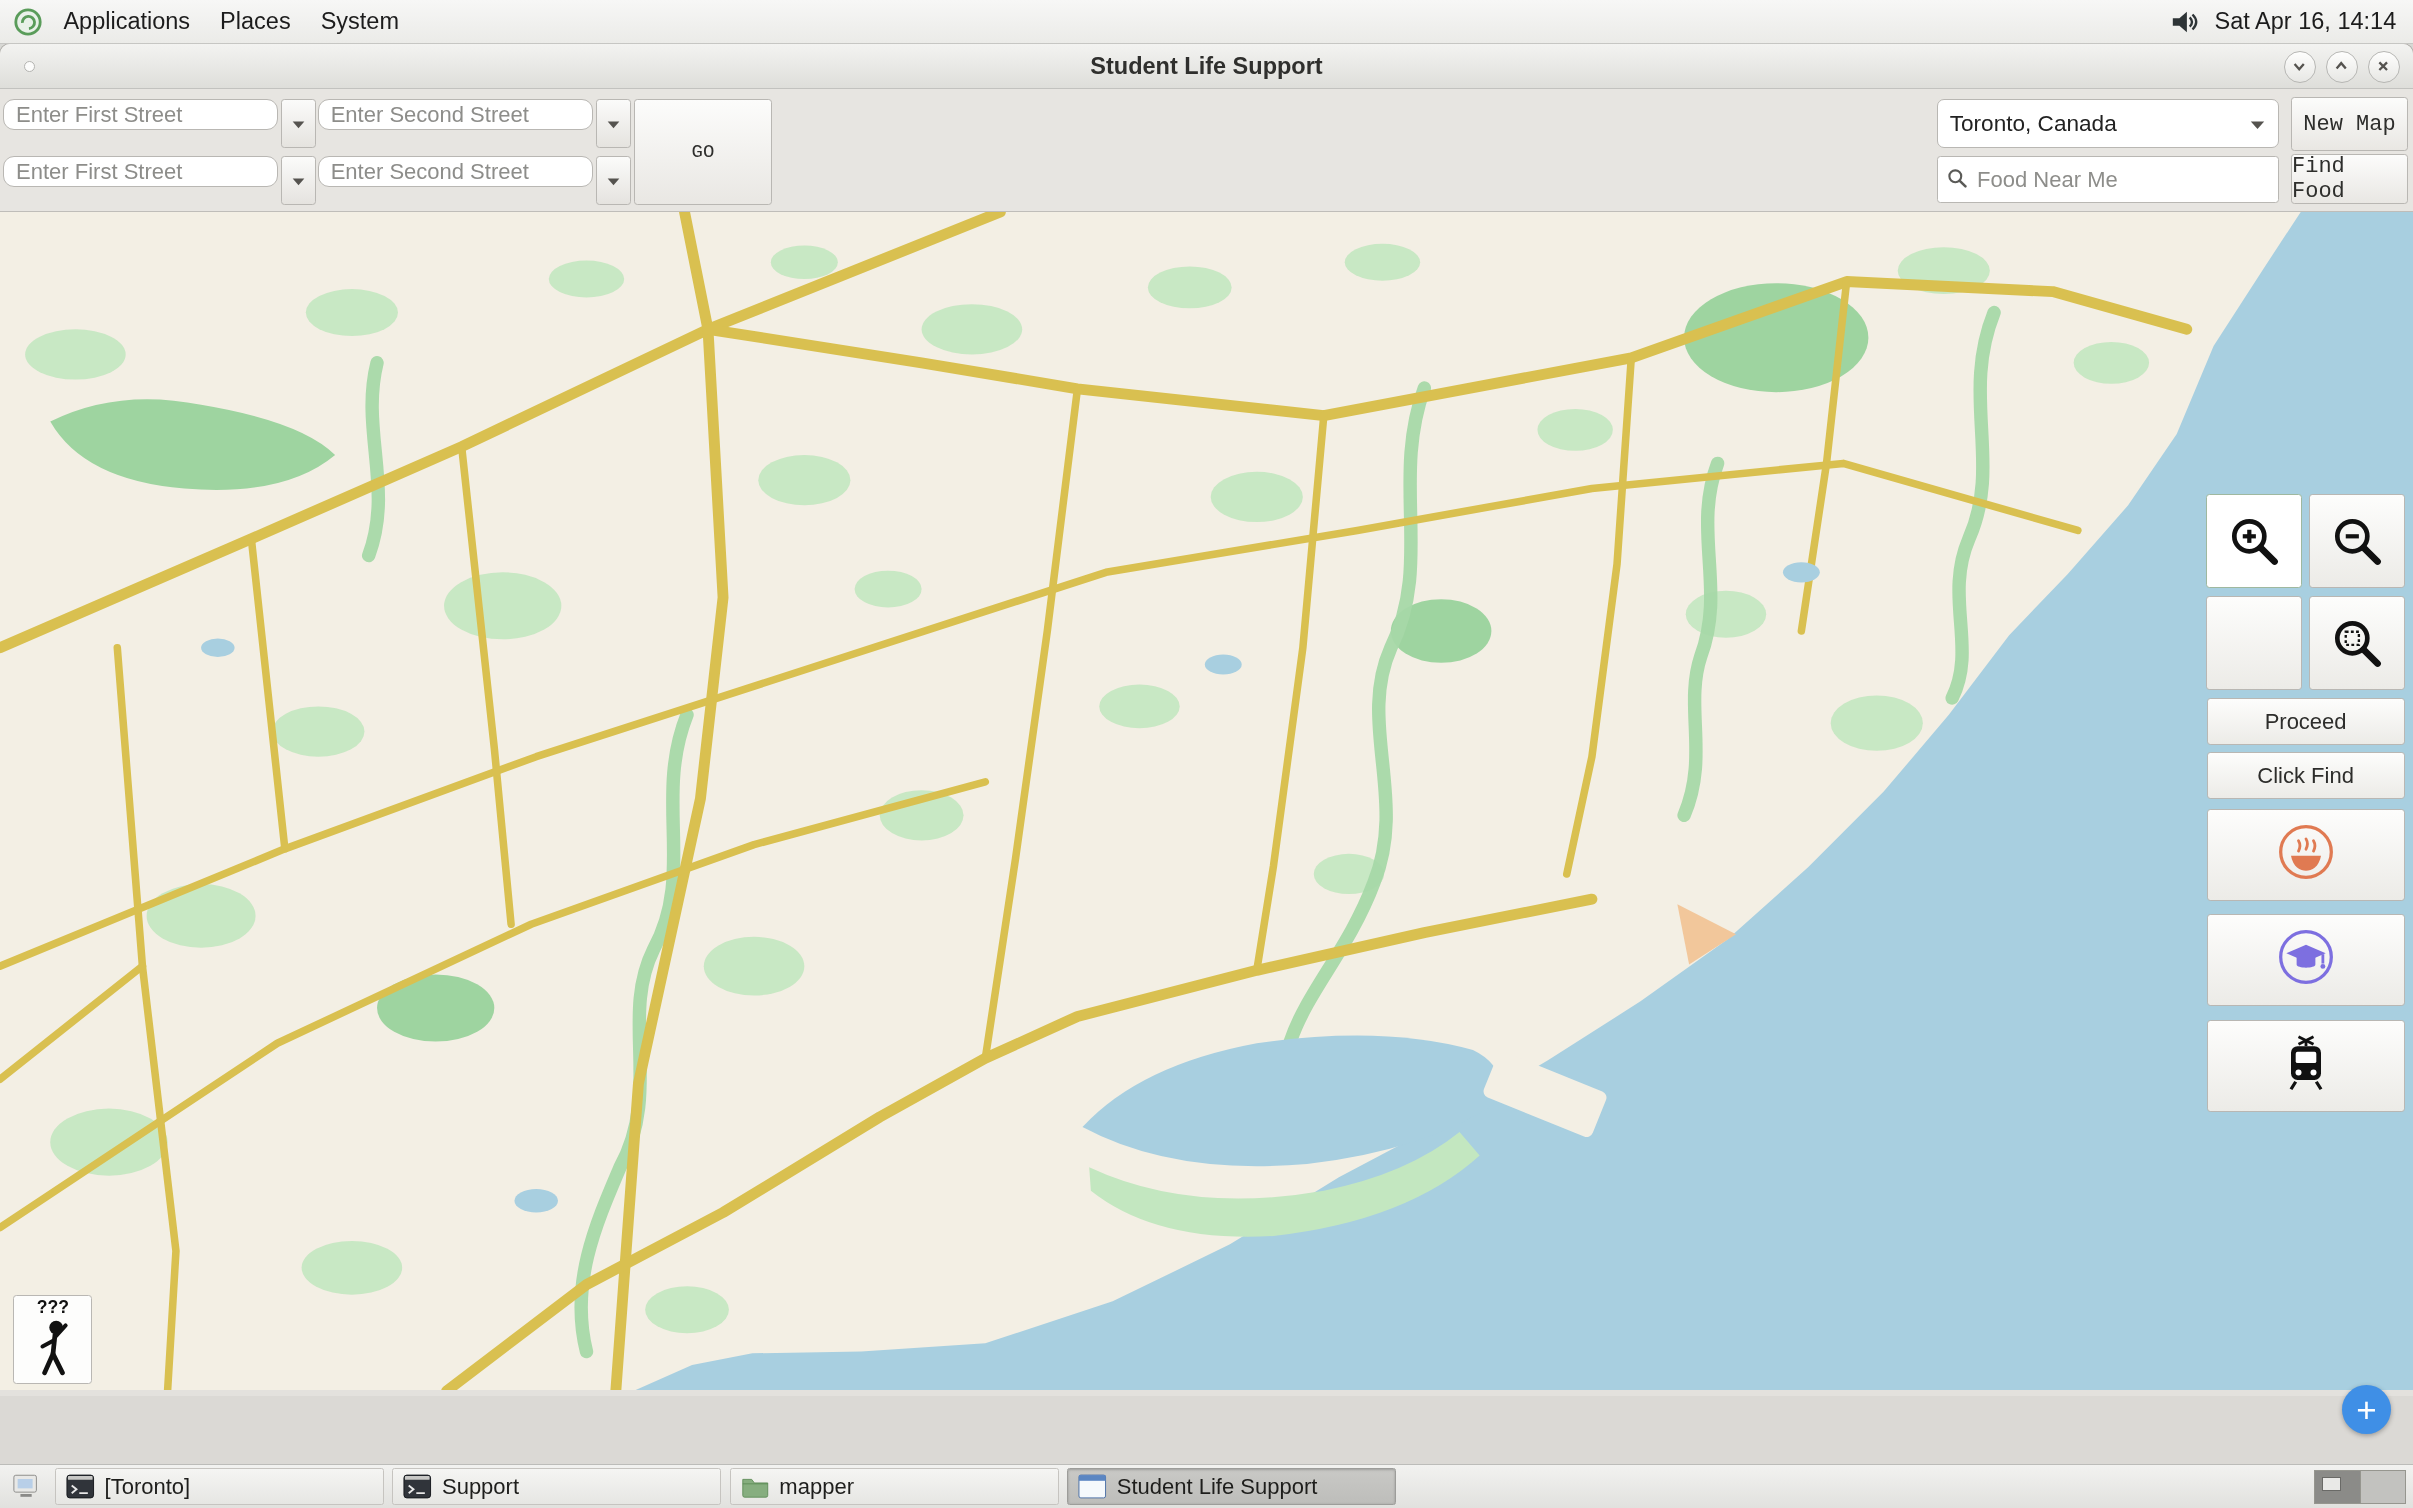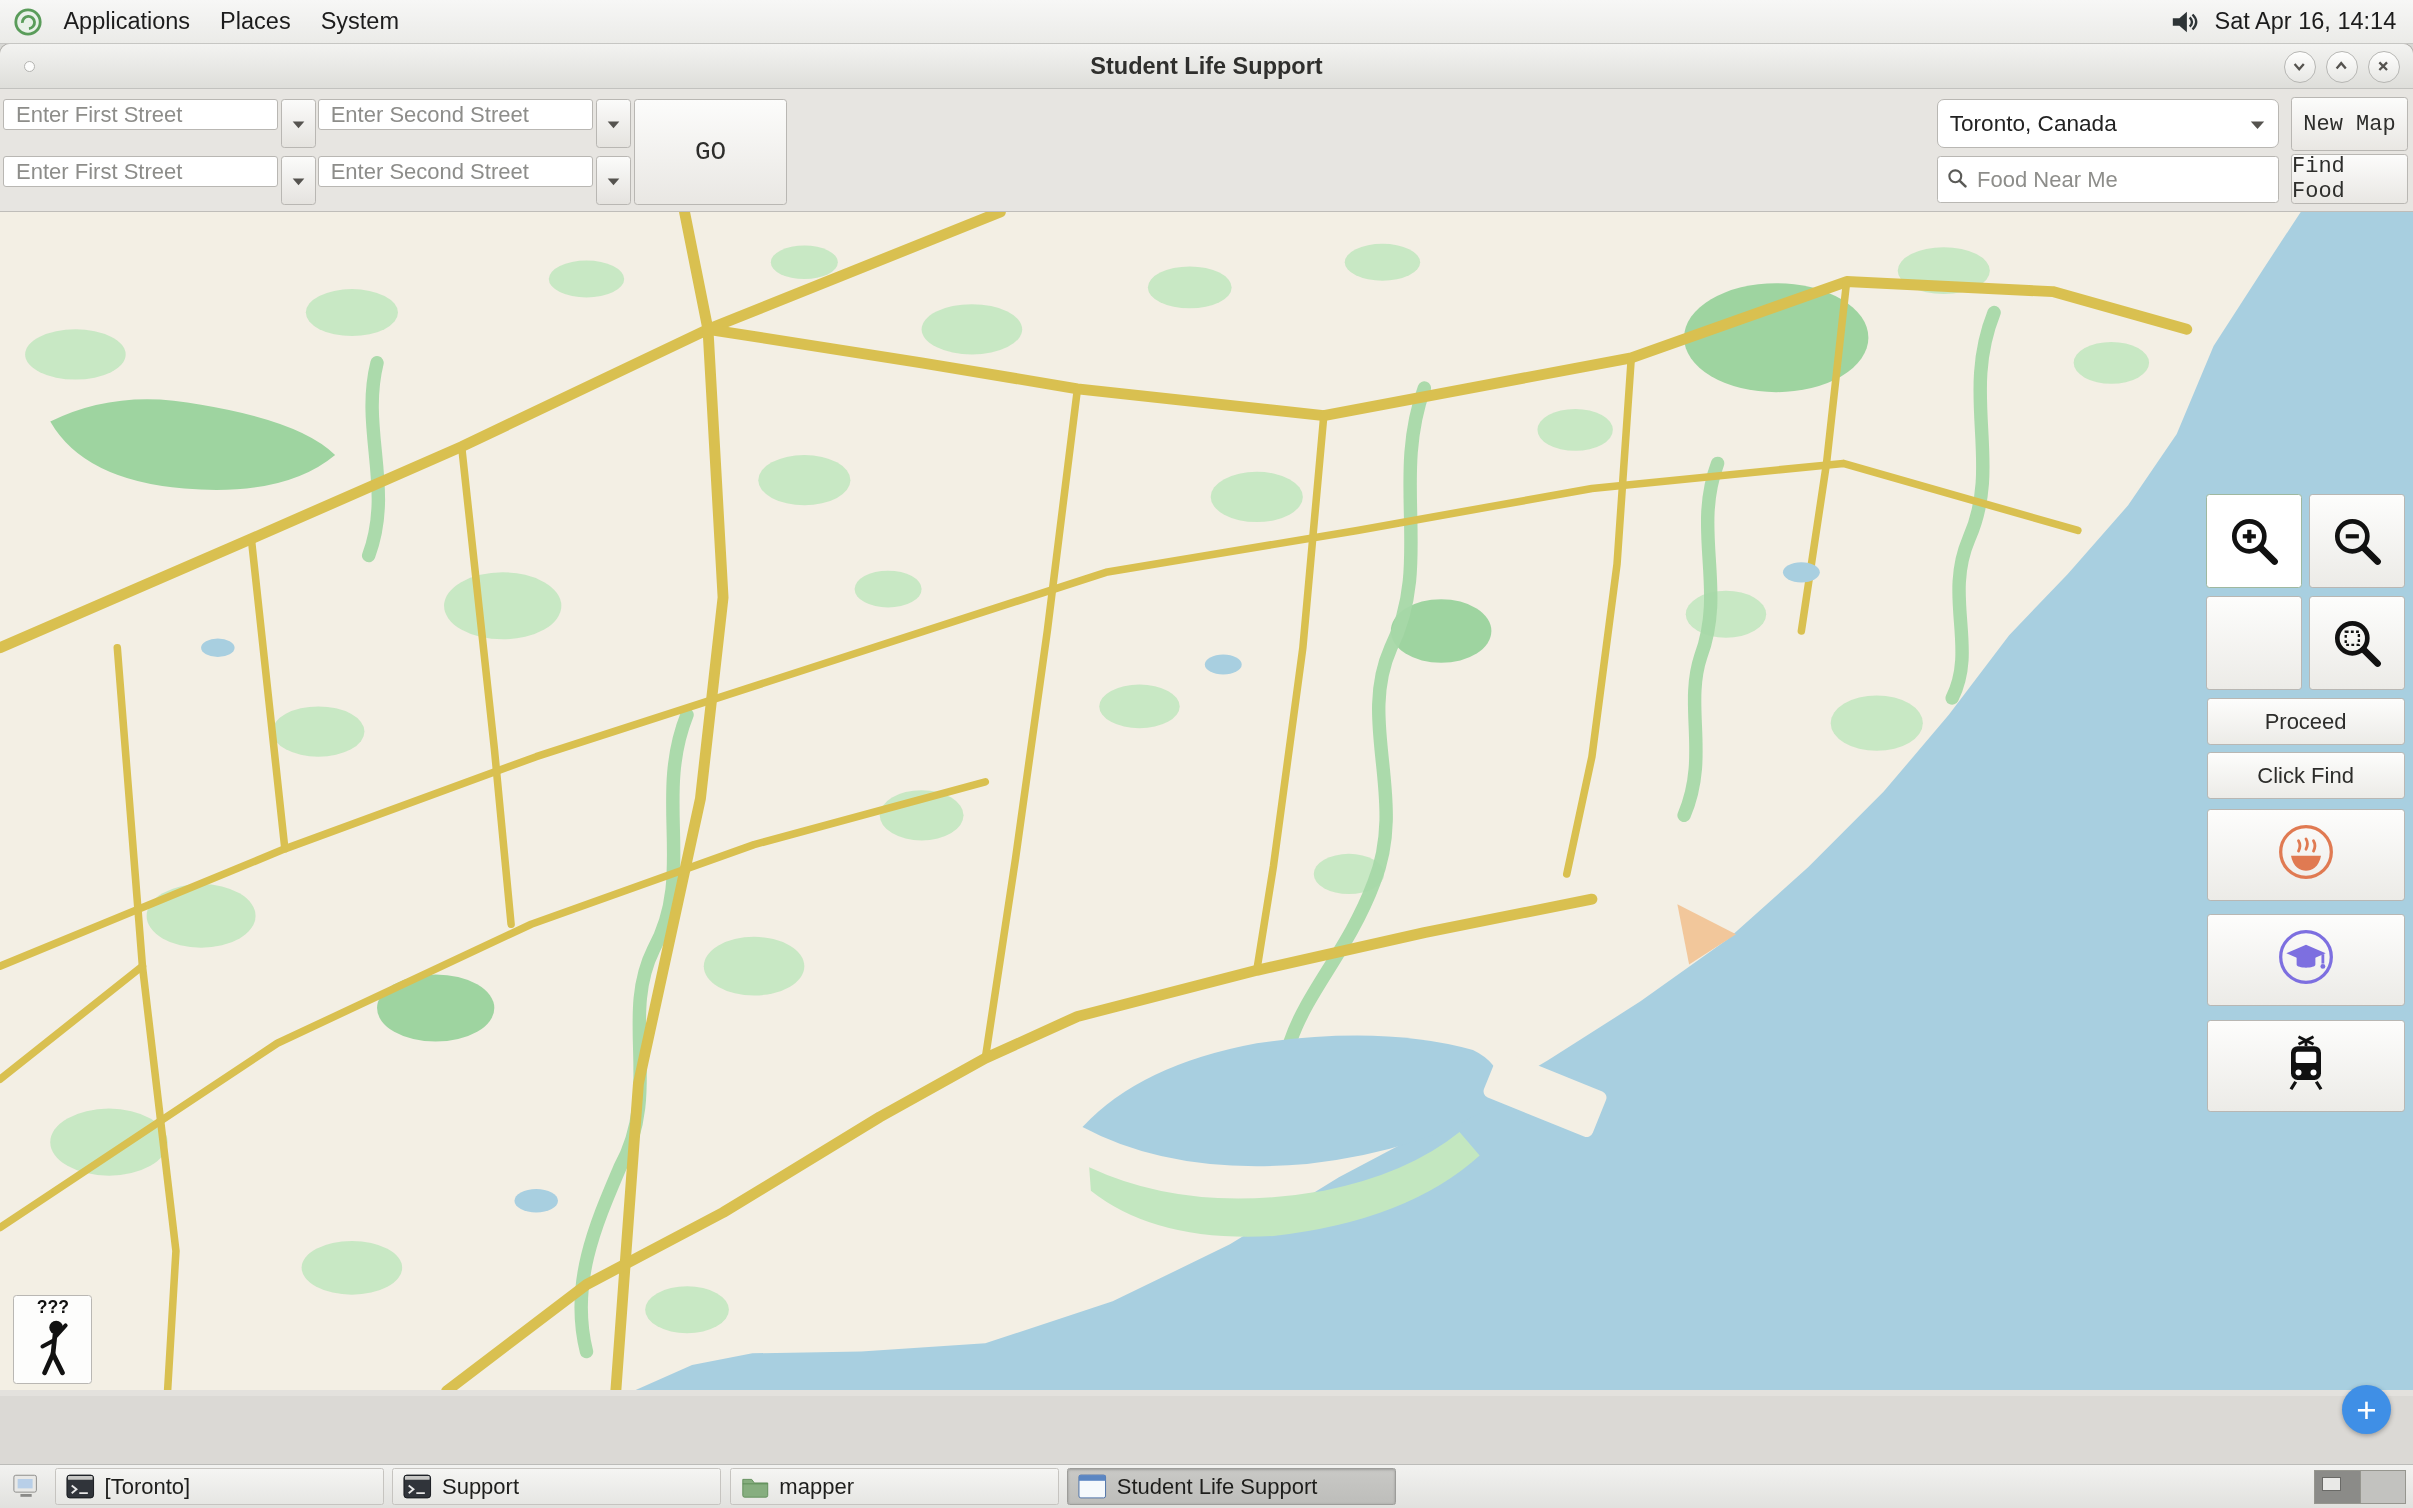--- a/index.html
+++ b/index.html
@@ -29,29 +29,29 @@
   .title-dot{position:absolute;left:23.5px;top:17px;width:11px;height:11px;border-radius:50%;
     border:1.7px solid #b4b4b1;background:#fcfcfb;}
   .win-controls{position:absolute;right:13.4px;top:6.7px;display:flex;gap:10px;}
   .win-btn{width:32px;height:32px;border-radius:50%;border:1.7px solid #b7b7b4;
     background:linear-gradient(#fefefd,#e7e7e4);display:flex;align-items:center;justify-content:center;}
   .win-btn svg{width:18.4px;height:18.4px;}
 
   
   .toolbar{position:relative;height:127px;background:#e7e5e1;border-bottom:0.8px solid #c4c2be;}
   .combo{position:absolute;display:flex;align-items:stretch;}
-  .street{width:275px;height:31px;border:1.7px solid #b9b7b3;border-radius:3px;padding:0 11.7px;
+  .street{width:275px;height:31px;border:1.7px solid #b9b7b3;border-radius:11px;padding:0 11.7px;
     font-size:22px;color:#333;background:#fff;font-family:"Liberation Sans",sans-serif;}
   .street::placeholder,.searchfield::placeholder{color:#8d8d8a;}
   .dropbtn{width:35px;height:49px;margin-left:2.5px;border:1.7px solid #b9b7b3;border-radius:3.4px;
     background:linear-gradient(#fbfbfa,#e5e3df);display:flex;align-items:center;justify-content:center;}
   .gtkbtn{border:1.7px solid #b9b7b3;border-radius:3.4px;background:linear-gradient(#fcfcfb,#e9e7e3);
     display:flex;align-items:center;justify-content:center;font-size:22px;color:#2e2e2c;
     font-family:Liberation Mono, monospace;}
-  .go{position:absolute;left:634px;top:10px;width:153px;height:106px;font-size:26px;}
+  .go{position:absolute;left:634px;top:10px;width:138px;height:106px;font-size:19px;}
   .citycombo{position:absolute;left:1937px;top:10px;width:342px;height:49px;background:#fff;
     border:1.7px solid #b9b7b3;border-radius:7px;display:flex;align-items:center;padding:0 11.7px;font-size:22.6px;color:#222;}
   .citycombo .cityarrow{margin-left:auto;}
   .newmap{position:absolute;left:2291px;top:8.4px;width:117px;height:54px;}
   .searchbox{position:absolute;left:1937px;top:67px;width:342px;height:47px;background:#fff;
     border:1.7px solid #b9b7b3;border-radius:3.4px;display:flex;align-items:center;padding:0 8.4px;}
   .searchfield{border:none;outline:none;flex:1;font-size:22px;color:#333;margin-left:6.7px;
     font-family:"Liberation Sans",sans-serif;}
   .findfood{position:absolute;left:2291px;top:65px;width:117px;height:50px;}
 

